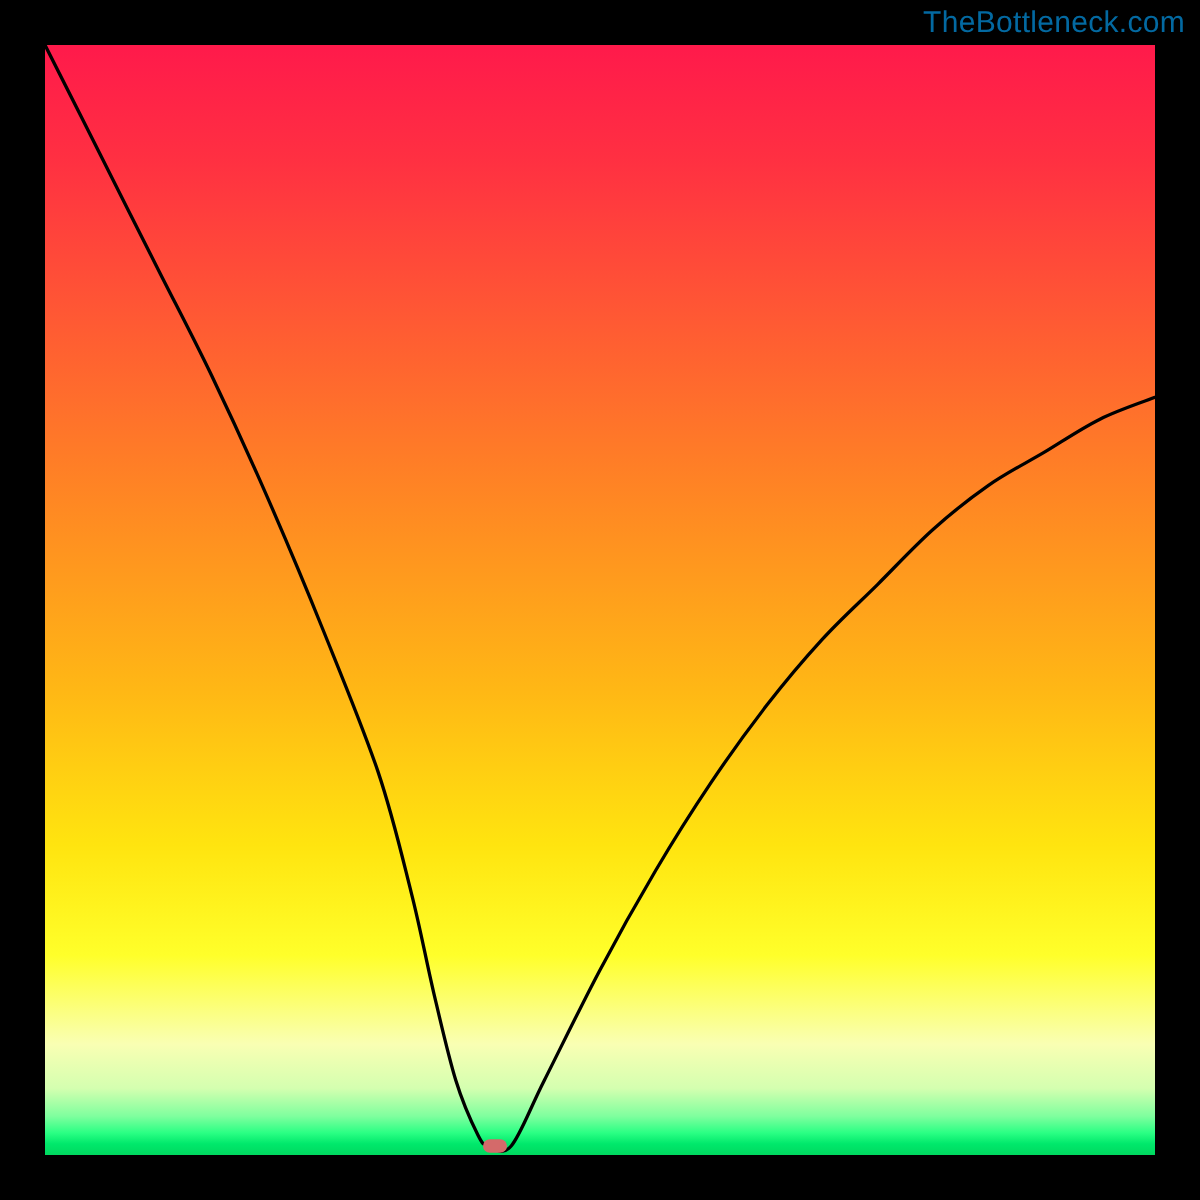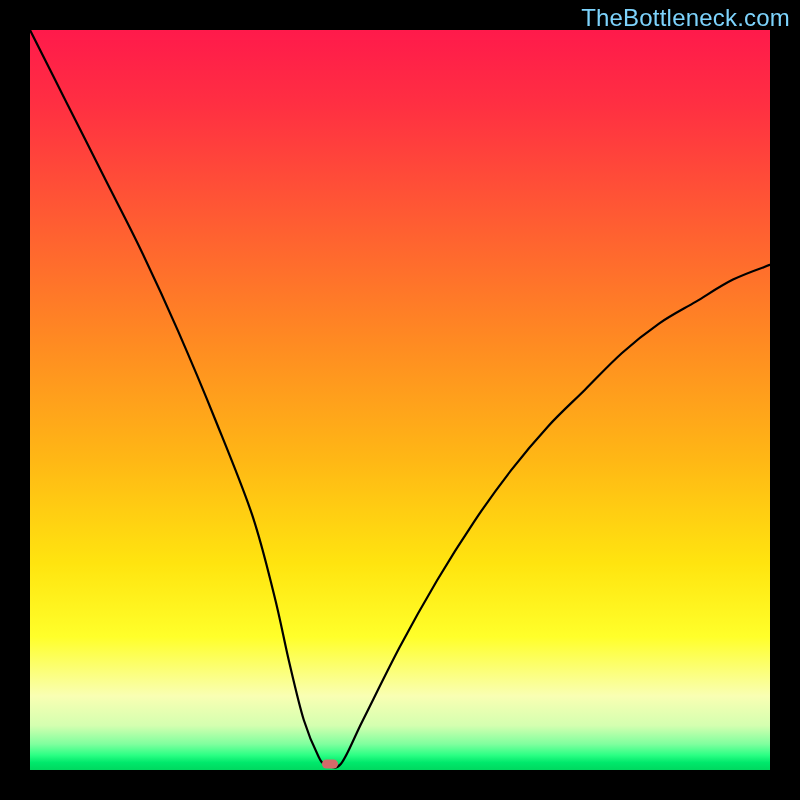--- a/index.html
+++ b/index.html
@@ -14,22 +14,22 @@
   .frame {
     position: relative;
     width: 800px;
     height: 800px;
     background: #000;
   }
   .watermark {
     position: absolute;
     top: 4px;
     right: 10px;
-    color: #7dd3fc;
-    font-size: 24px;
+    color: #0369a1;
+    font-size: 20px;
     font-weight: 500;
     letter-spacing: 0.2px;
     z-index: 10;
   }
   .plot-area {
     position: absolute;
     left: 30px;
     top: 30px;
     width: 740px;
     height: 740px;

